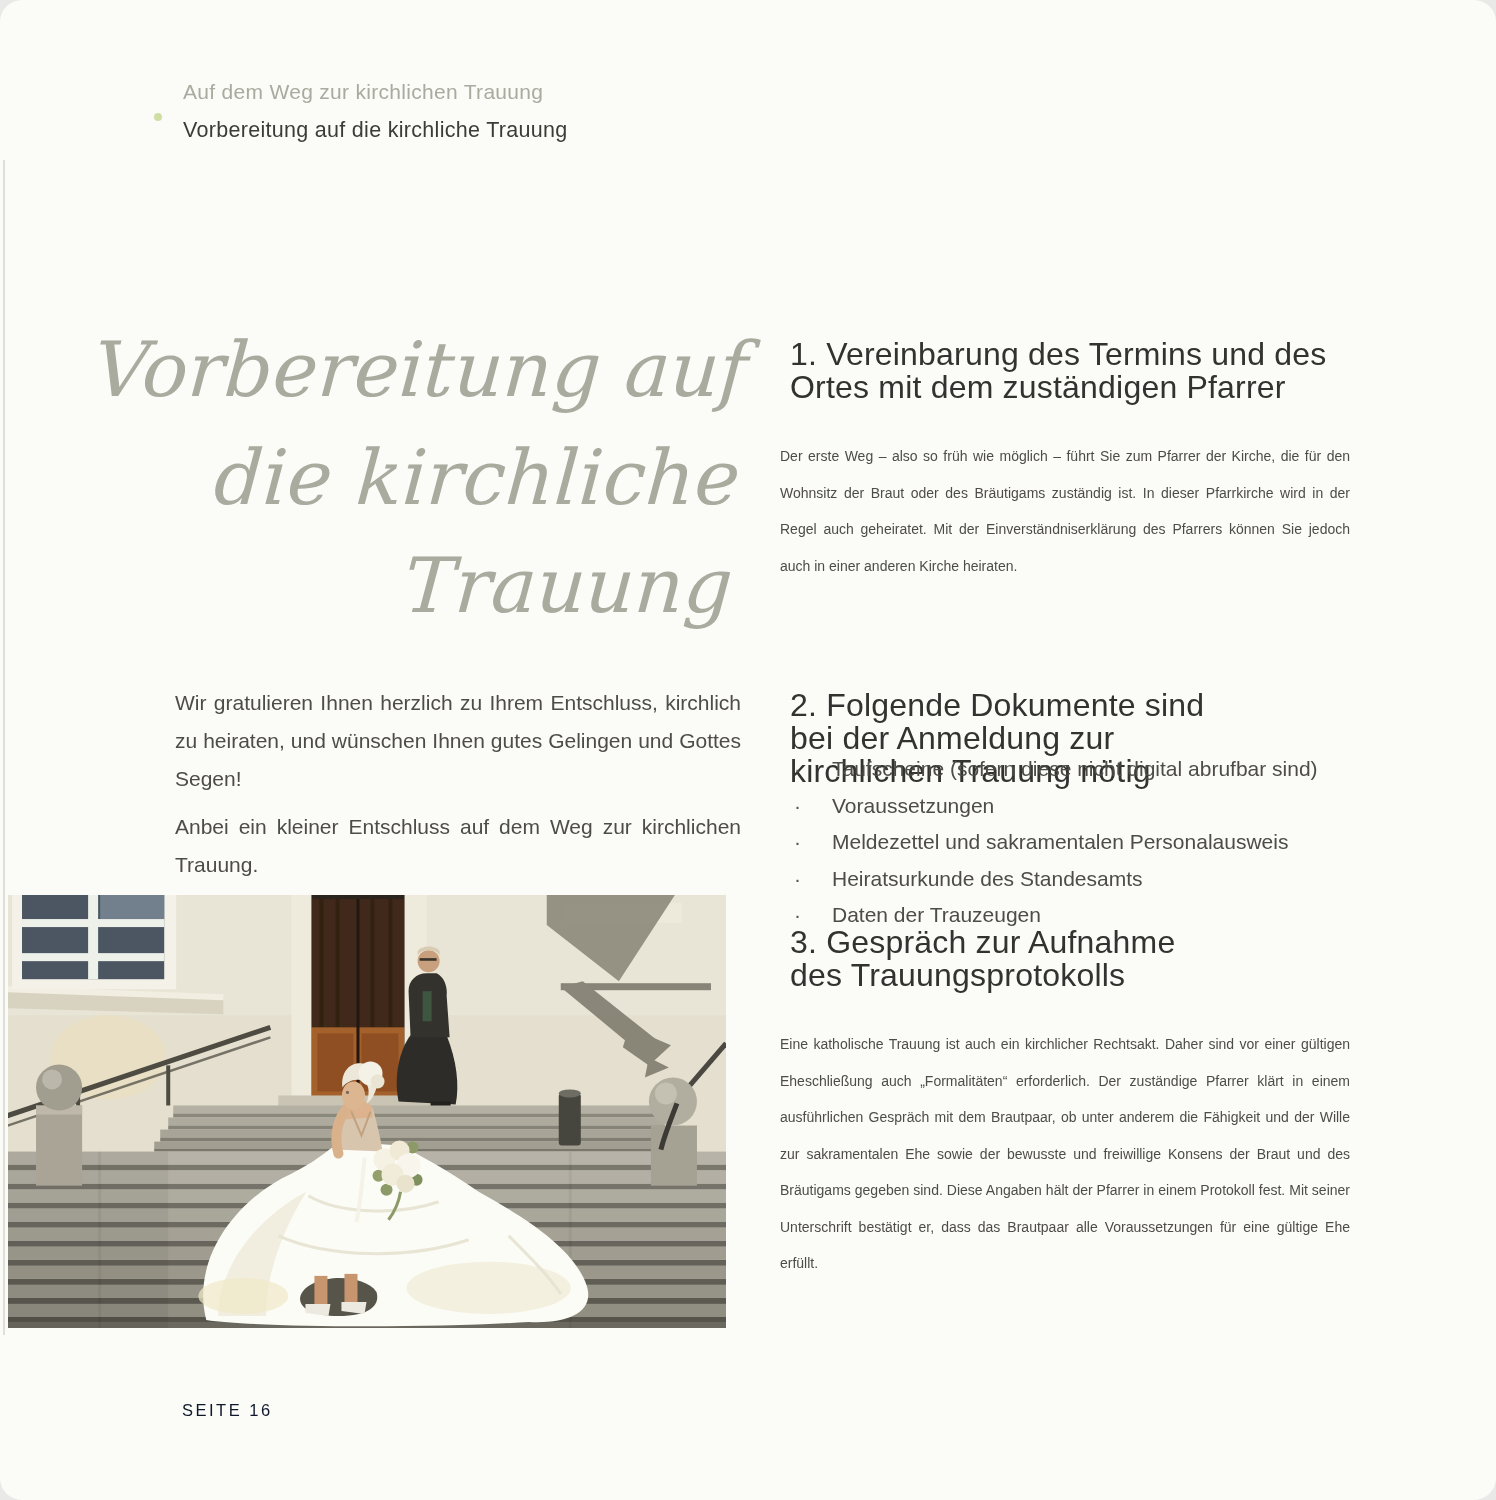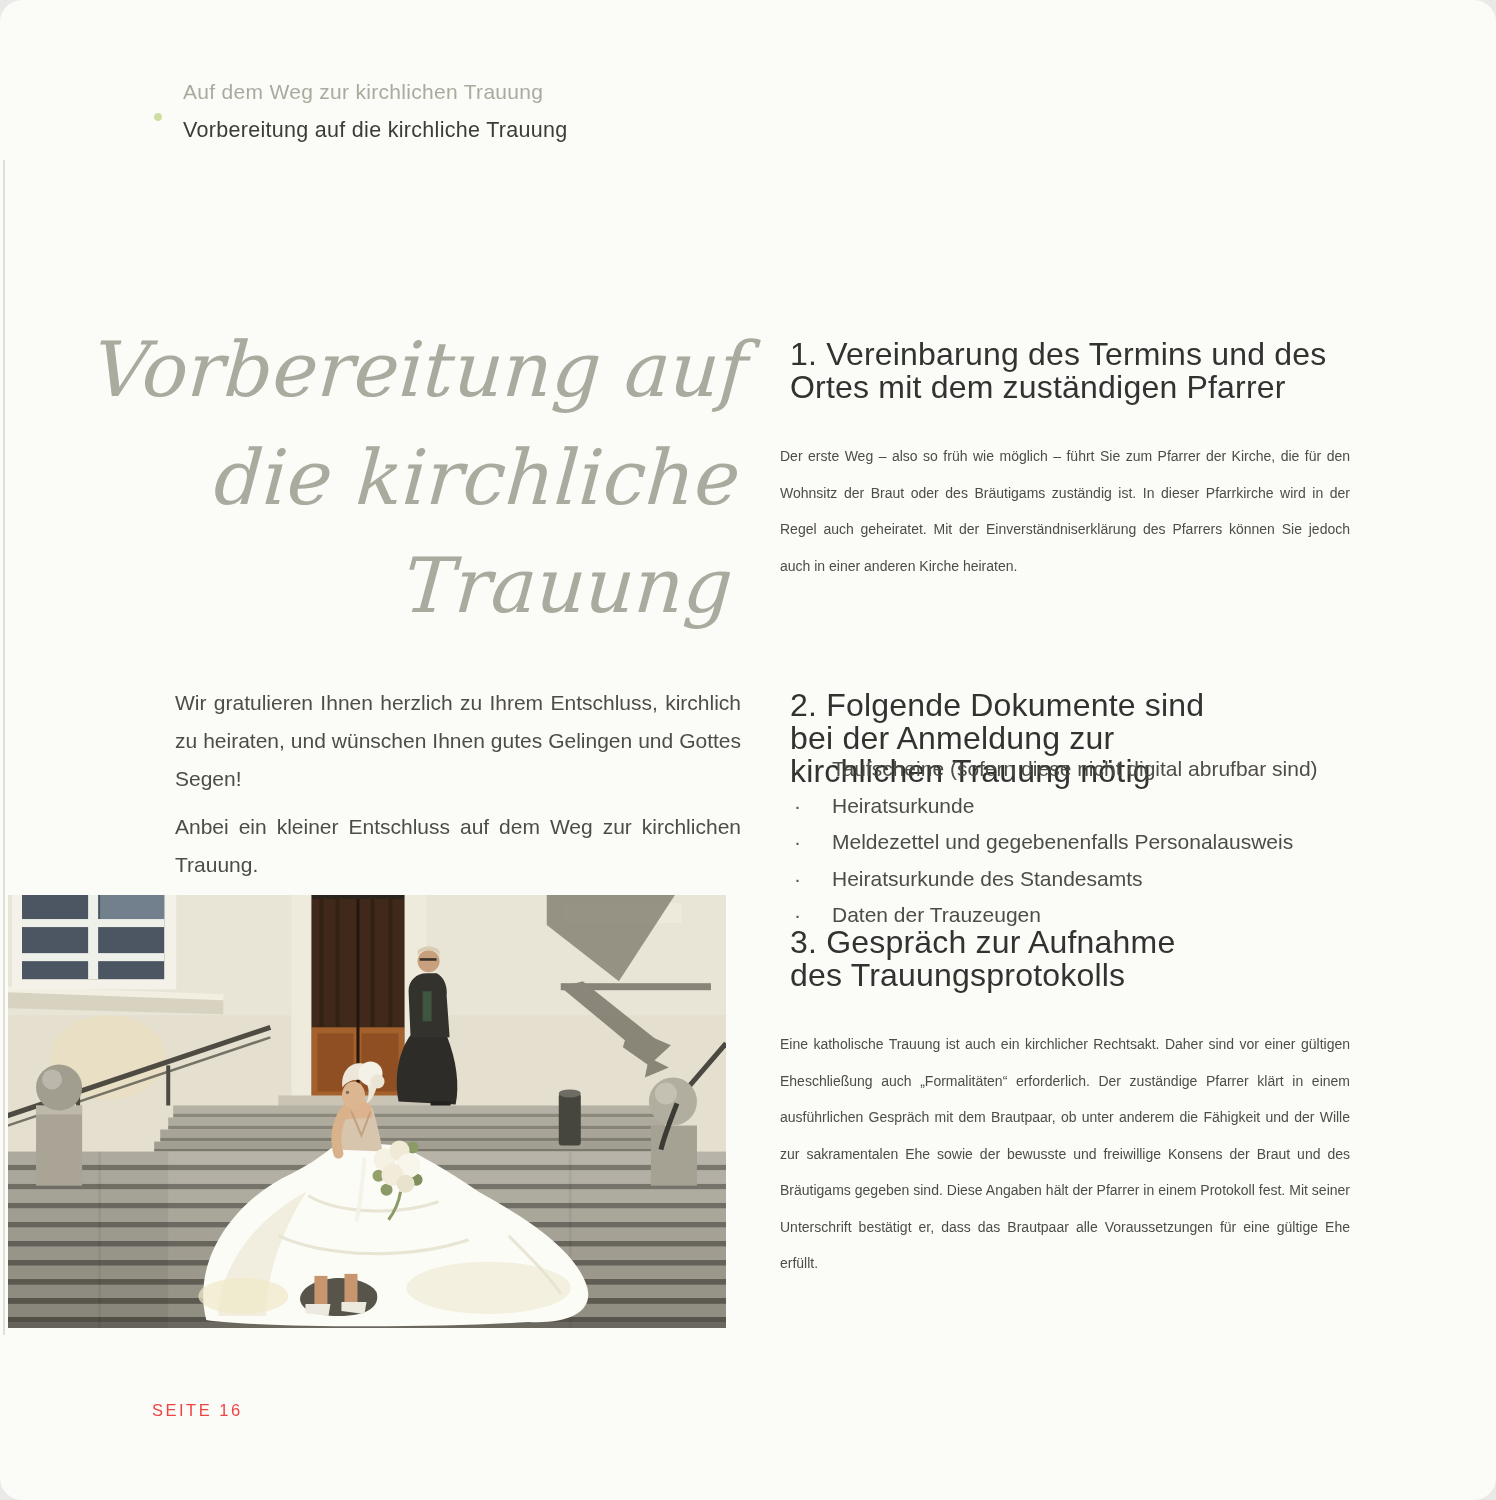--- a/index.html
+++ b/index.html
@@ -26,21 +26,21 @@
   
   .intro{position:absolute;left:175px;width:566px;margin:0;font-size:21px;line-height:38px;text-align:justify;color:#4d4c48;}
   .intro.p1{top:684px;}
   .intro.p2{top:808px;}
 
   
   .photo{position:absolute;left:8px;top:895px;width:718px;height:433px;margin:0;}
   .photo svg{display:block;width:100%;height:100%;}
 
   
-  .pageno{position:absolute;left:152px;top:1401px;font-size:16.5px;letter-spacing:2.5px;color:#ef4444;}
+  .pageno{position:absolute;left:182px;top:1401px;font-size:16.5px;letter-spacing:2.5px;color:#0f172a;}
 
   
   .sec-h{position:absolute;left:790px;margin:0;font-weight:400;font-size:32px;line-height:33px;color:#323230;letter-spacing:.2px;}
   .sec-h.h1{top:338px;max-width:545px;}
   .sec-h.h2{top:650px;max-width:455px;margin-top:39px;}
   .sec-h.h3{top:926px;max-width:440px;}
   .body{position:absolute;left:780px;width:570px;margin:0;font-size:14px;line-height:36.5px;text-align:justify;color:#4d4c48;}
   .body.b1{top:438px;}
   .body.b3{top:1026px;}
   .docs{position:absolute;left:792px;top:751px;width:575px;margin:0;padding:0;list-style:none;font-size:21px;color:#4d4c48;}
@@ -229,25 +229,25 @@
   <p class="body b1">Der erste Weg – also so früh wie möglich – führt Sie zum Pfarrer der Kirche, die für den Wohnsitz der Braut oder des Bräutigams zuständig ist. In dieser Pfarrkirche wird in der Regel auch geheiratet. Mit der Einverständniserklärung des Pfarrers können Sie jedoch auch in einer anderen Kirche heiraten.</p>
 
   <h2 class="sec-h h2">2. Folgende Dokumente sind bei der Anmeldung zur kirchlichen Trauung nötig</h2>
   <ul class="docs">
     <li>
         <span class="li-dot">·</span>
         <span>Taufscheine (sofern diese nicht digital abrufbar sind)</span>
       </li>
     <li>
         <span class="li-dot">·</span>
-        <span>Heiratsurkunde</span>
-      </li>
-    <li>
-        <span class="li-dot">·</span>
-        <span>Meldezettel und gegebenenfalls Personalausweis</span>
+        <span>Voraussetzungen</span>
+      </li>
+    <li>
+        <span class="li-dot">·</span>
+        <span>Meldezettel und sakramentalen Personalausweis</span>
       </li>
     <li>
         <span class="li-dot">·</span>
         <span>Heiratsurkunde des Standesamts</span>
       </li>
     <li>
         <span class="li-dot">·</span>
         <span>Daten der Trauzeugen</span>
       </li>
   </ul>

